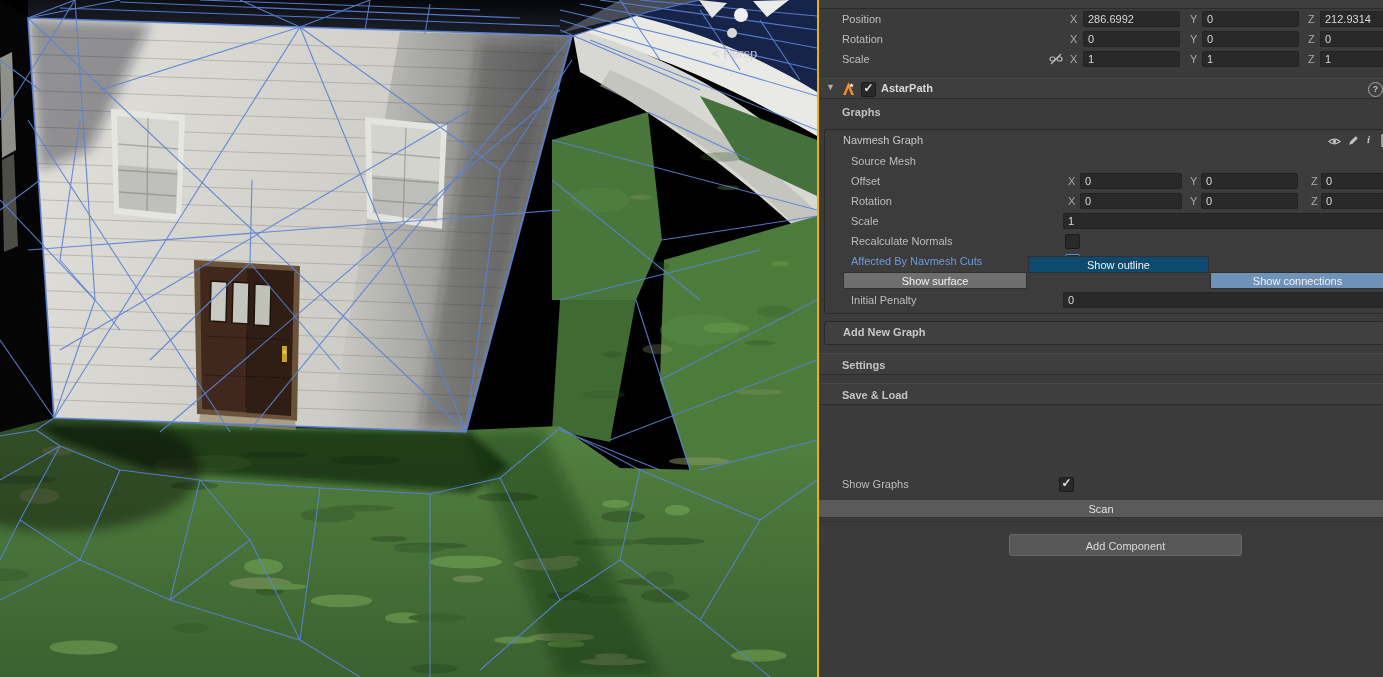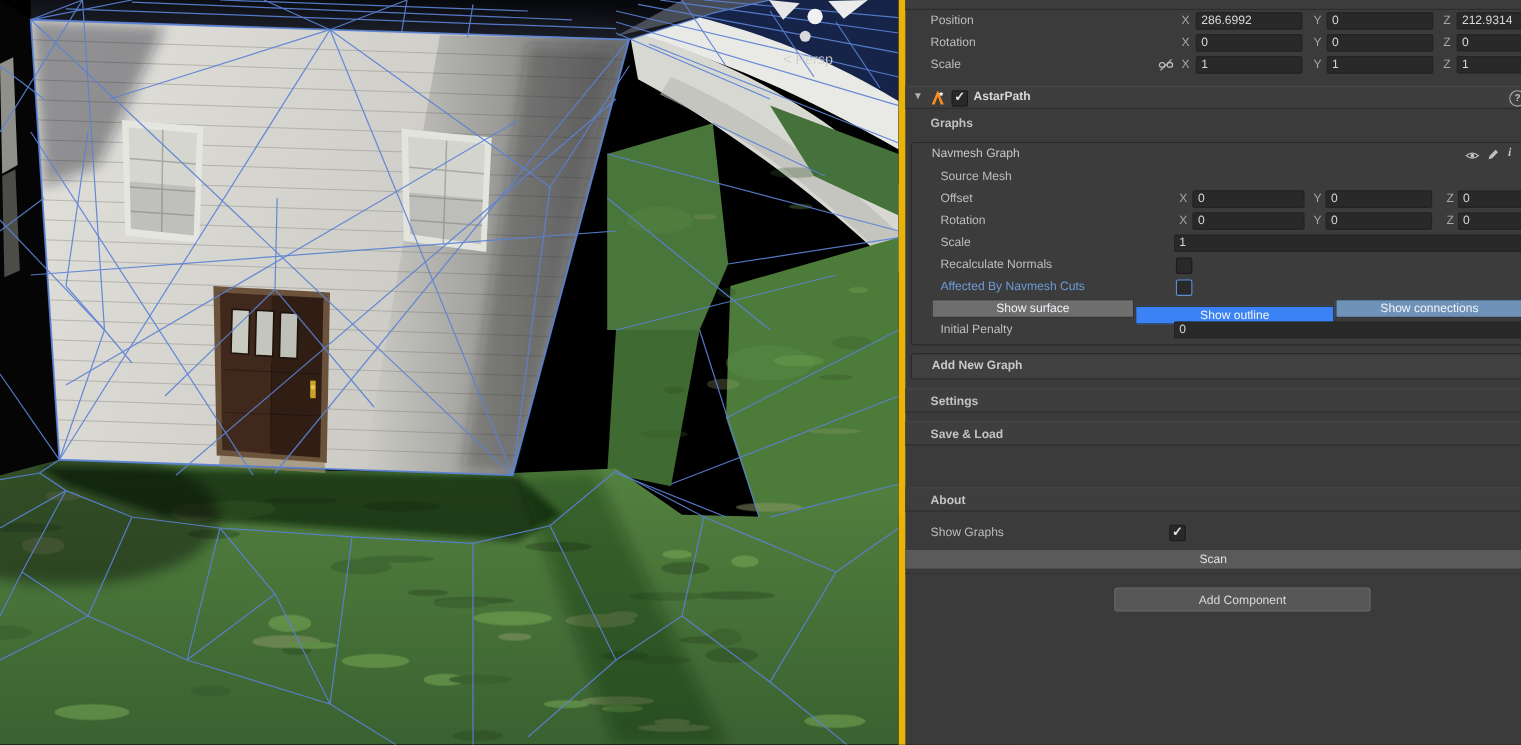--- a/index.html
+++ b/index.html
@@ -1,21 +1,21 @@
 <!DOCTYPE html>
 <html><head>
 <meta charset="utf-8">
 <style>
   html,body{margin:0;padding:0;background:#222;}
   #stage{position:relative;width:1383px;height:677px;overflow:hidden;font-family:"Liberation Sans",sans-serif;}
   
   #scene{position:absolute;left:0;top:0;width:817px;height:677px;background:#000;}
   
   #inspector{position:absolute;left:817px;top:0;width:566px;height:677px;background:#3b3b3b;
-             border-left:6px solid #eab308;box-sizing:border-box;color:#bdbdbd;font-size:11px;}
+             border-left:2px solid #eab308;box-sizing:border-box;color:#bdbdbd;font-size:11px;}
   .abs{position:absolute;}
   .lbl{position:absolute;height:16px;line-height:16px;color:#bdbdbd;white-space:nowrap;}
   .ax{position:absolute;height:16px;line-height:16px;color:#a9a9a9;}
   .fld{position:absolute;height:16px;line-height:14px;background:#292929;border:1px solid #232323;
        border-radius:2px;box-sizing:border-box;padding:0 4px;color:#d8d8d8;white-space:nowrap;overflow:hidden;}
   .fld.cut{border-right:none;border-top-right-radius:0;border-bottom-right-radius:0;}
   .hdrbar{position:absolute;left:0;right:0;background:#3e3e3e;border-top:1px solid #474747;
           border-bottom:1px solid #2c2c2c;box-sizing:border-box;}
   .secttl{position:absolute;left:23px;top:0;height:22px;line-height:22px;font-weight:bold;color:#c3c3c3;}
   .cb{position:absolute;width:13px;height:13px;background:#292929;border:1px solid #1c1c1c;border-radius:2px;}
@@ -408,39 +408,36 @@
       <div class="lbl" style="left:26px;top:83px;">Scale</div>
       <div class="fld cut" style="left:238px;top:83px;right:0;">1</div>
 
       <div class="lbl" style="left:26px;top:103px;">Recalculate Normals</div>
       <span class="cb" style="left:240px;top:104px;"></span>
 
       <div class="lbl" style="left:26px;top:123px;color:#6e9bd8;">Affected By Navmesh Cuts</div>
       <span class="cb blue" style="left:240px;top:124px;"></span>
 
       <div class="segbtn" style="top:142px;left:18px;width:184px;background:#6e6e6e;text-align:center;">Show surface</div>
-      <div class="segbtn" style="top:148px;left:203px;width:181px;background:#3b82f6;">Show outline</div>
+      <div class="segbtn" style="top:126px;left:203px;width:181px;background:#0c4a6e;">Show outline</div>
       <div class="segbtn" style="top:142px;left:385px;right:0;border-right:none;background:#6f92b8;">Show connections</div>
 
       <div class="lbl" style="left:26px;top:162px;">Initial Penalty</div>
       <div class="fld cut" style="left:238px;top:162px;right:0;">0</div>
     </div>
 
     <div class="grpbox" style="top:321px;height:22px;background:#404040;">
       <span class="abs" style="left:18px;top:4px;font-weight:bold;color:#c8c8c8;">Add New Graph</span>
     </div>
 
     <div class="hdrbar" style="top:383px;height:22px;">
       <span class="secttl">Save &amp; Load</span>
     </div>
     <div class="hdrbar" style="top:353px;height:22px;">
       <span class="secttl">Settings</span>
-    </div>
-    <div class="hdrbar" style="top:443px;height:22px;">
-      <span class="secttl">About</span>
     </div>
 
     <div class="lbl" style="left:23px;top:476px;">Show Graphs</div>
     <span class="cb checked" style="left:240px;top:477px;"></span>
 
     <div class="abs" style="left:0;right:0;top:499px;height:19px;line-height:19px;background:#5a5a5a;border-top:1px solid #3a3a3a;border-bottom:1px solid #323232;box-sizing:border-box;text-align:center;color:#e2e2e2;">Scan</div>
     <div class="abs" style="left:0;right:0;top:521px;height:1px;background:#323232;"></div>
 
     <div class="abs" style="left:190px;top:534px;width:233px;height:22px;line-height:22px;background:#575757;border:1px solid #696969;border-radius:3px;box-sizing:border-box;text-align:center;color:#dadada;">Add Component</div>
   </div>

